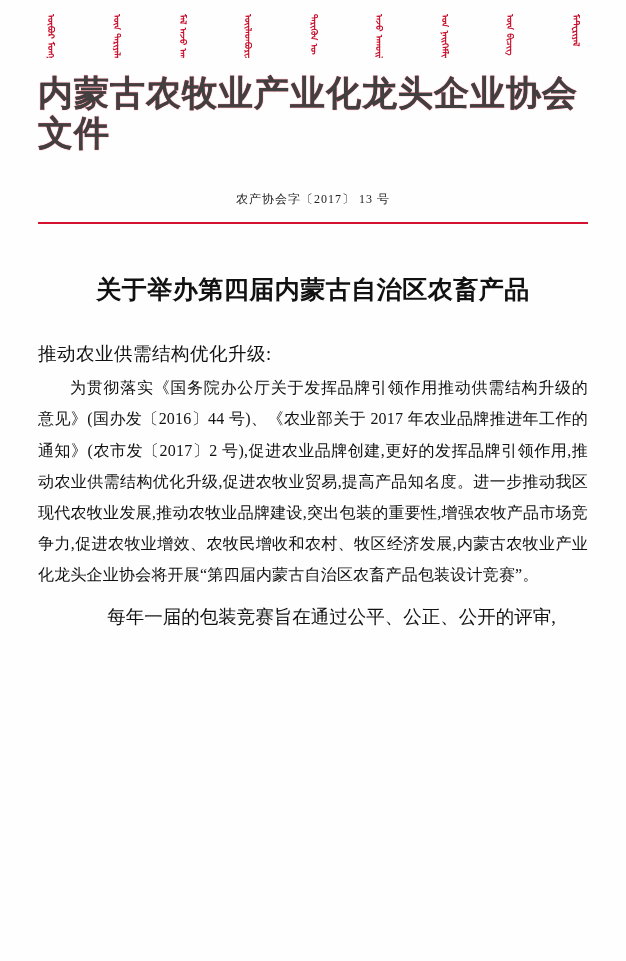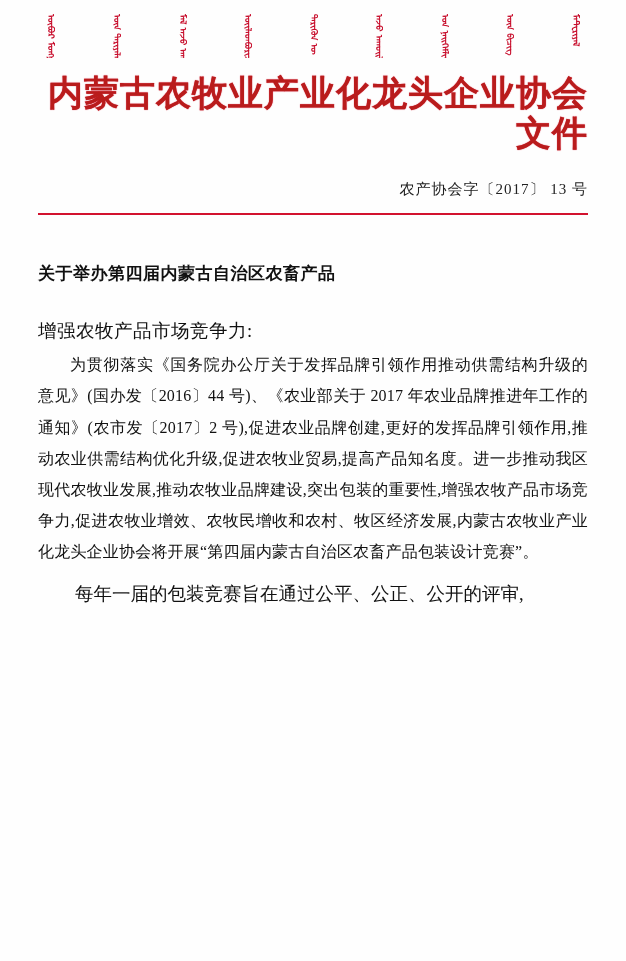--- a/index.html
+++ b/index.html
@@ -41,50 +41,51 @@
     text-orientation: mixed;
     letter-spacing: 0px;
     white-space: nowrap;
     font-weight: bold;
     height: 44px;
     overflow: hidden;
   }
 
   
   .masthead {
-    text-align: right;
-    color: #b91c1c;
+    text-align: left;
+    color: #404040;
     font-family: "Liberation Serif", "DejaVu Serif", serif;
     font-weight: bold;
     font-size: 35px;
     letter-spacing: 1px;
     line-height: 1.15;
     margin-top: 16px;
     text-shadow: 0 0 1px #d2122e;
   }
 
   .docnum {
-    text-align: right;
-    font-size: 15px;
+    text-align: center;
+    font-size: 12px;
     letter-spacing: 1px;
-    margin-top: 25px;
+    margin-top: 36px;
     color: #222;
     font-family: "Liberation Serif", "DejaVu Serif", serif;
   }
 
   .red-rule {
     margin: 14px 0 0 0;
     height: 2px;
     background: #d2122e;
     border: 0;
   }
 
   
   .doc-title {
-    font-size: 17px;
+    text-align: center;
+    font-size: 25px;
     font-weight: bold;
     line-height: 1.75;
     margin-top: 44px;
     color: #111;
     letter-spacing: 0.5px;
     font-family: "Liberation Serif", "DejaVu Serif", serif;
   }
   .doc-title .line2 {
     display: block;
   }
@@ -113,20 +114,21 @@
     text-indent: 2em;
     color: #111;
     letter-spacing: 1px;
   }
   .para-last {
     font-size: 18.5px;
     line-height: 1.95;
     text-indent: 2em;
     margin-top: 8px;
     color: #111;
+    text-align: center;
   }
 </style>
 </head>
 <body>
 
 <div class="page">
 
   <div class="mongol-band">
     <div class="mongol-col">ᠥᠪᠥᠷ ᠮᠣᠩᠭᠣᠯ</div>
     <div class="mongol-col">ᠦᠨ ᠲᠠᠷᠢᠶᠠᠯᠠᠩ</div>
@@ -142,20 +144,20 @@
   <div class="masthead">内蒙古农牧业产业化龙头企业协会文件</div>
 
   <div class="docnum">农产协会字〔2017〕 13 号</div>
 
   <hr class="red-rule">
 
   <div class="doc-title">
     <span>关于举办第四届内蒙古自治区农畜产品</span>
   </div>
 
-  <div class="salutation">增强农牧产品市场竞争力:</div>
+  <div class="salutation">推动农业供需结构优化升级:</div>
 
   <div class="para">为贯彻落实《国务院办公厅关于发挥品牌引领作用推动供需结构升级的意见》(国办发〔2016〕44 号)、《农业部关于 2017 年农业品牌推进年工作的通知》(农市发〔2017〕2 号),促进农业品牌创建,更好的发挥品牌引领作用,推动农业供需结构优化升级,促进农牧业贸易,提高产品知名度。进一步推动我区现代农牧业发展,推动农牧业品牌建设,突出包装的重要性,增强农牧产品市场竞争力,促进农牧业增效、农牧民增收和农村、牧区经济发展,内蒙古农牧业产业化龙头企业协会将开展“第四届内蒙古自治区农畜产品包装设计竞赛”。</div>
 
 
   <div class="para-last">每年一届的包装竞赛旨在通过公平、公正、公开的评审,</div>
 
 </div>
 
 </body></html>

